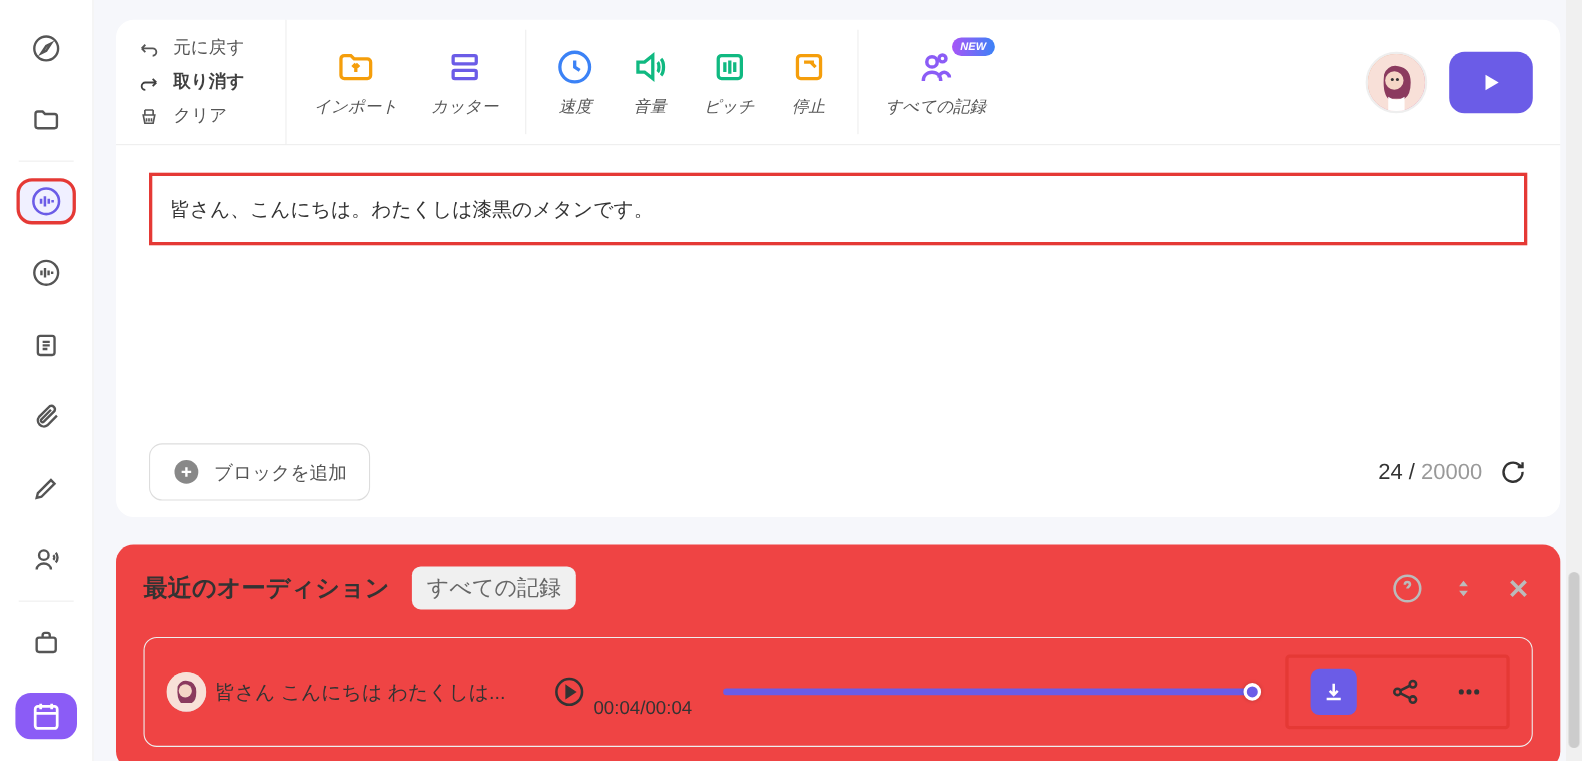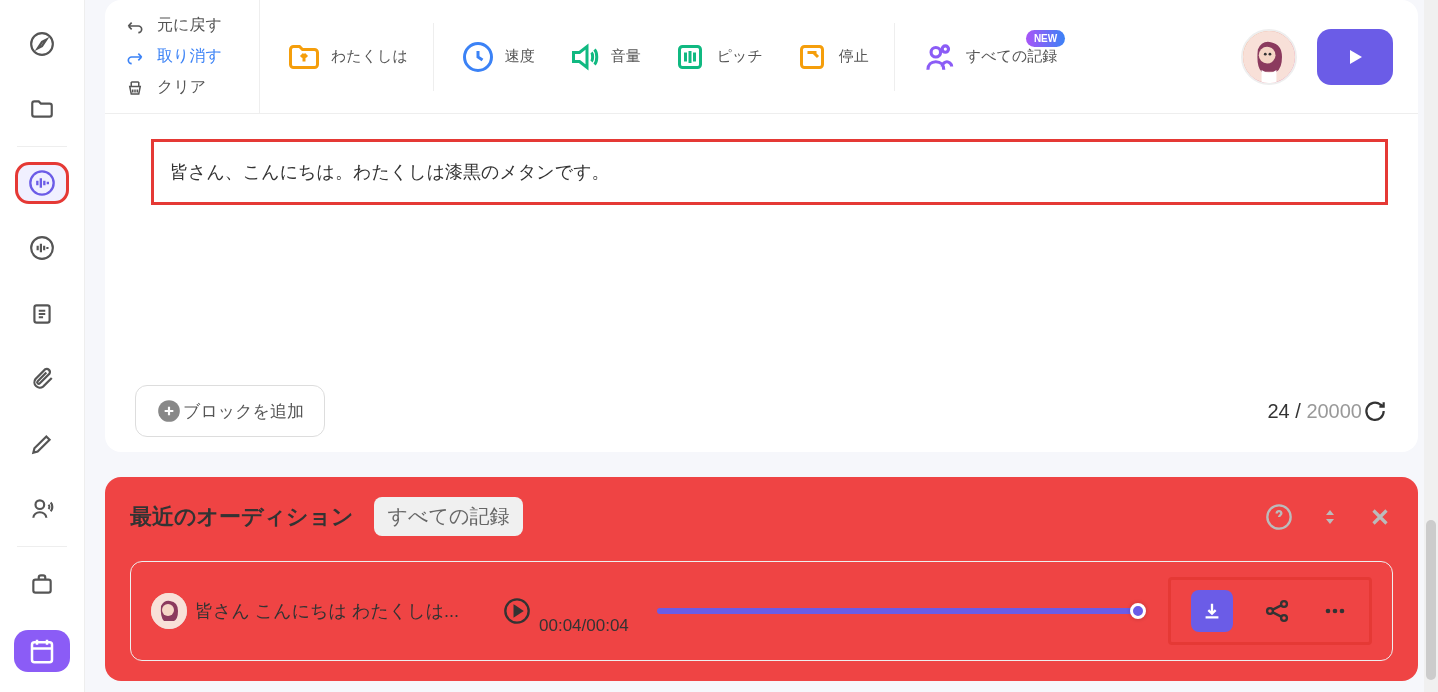--- a/index.html
+++ b/index.html
@@ -5,44 +5,44 @@
     * { box-sizing: border-box; margin: 0; padding: 0; font-family: -apple-system, BlinkMacSystemFont, "Segoe UI", sans-serif; }
     body { background: #fafafa; width: 1438px; height: 692px; overflow: hidden; display: flex; }
     
     .sidebar { width: 85px; background: #fff; border-right: 1px solid #eee; display: flex; flex-direction: column; align-items: center; padding-top: 25px; gap: 28px; position: relative; }
     .sidebar-item { width: 50px; height: 50px; display: flex; align-items: center; justify-content: center; border-radius: 12px; cursor: pointer; color: #555; }
     .sidebar-item.active { background: #f0f0ff; color: #6b5ce7; }
     .sidebar-item.highlighted { outline: 3px solid #e53935; outline-offset: -1px; }
     .sidebar-divider { width: 50px; height: 1px; background: #eee; margin: -10px 0; }
     .sidebar-bottom { margin-top: auto; margin-bottom: 20px; width: 56px; height: 56px; background: #8b5cf6; border-radius: 14px; display: flex; align-items: center; justify-content: center; color: #fff; }
     
-    .main { flex: 1; display: flex; flex-direction: column; padding: 0 20px 0 20px; background: #f6f7fb; overflow-y: auto; }
+    .main { flex: 1; display: flex; flex-direction: column; padding: 18px 20px 0 20px; background: #f6f7fb; overflow-y: auto; }
     
     .toolbar-card { background: #fff; border-radius: 16px; padding: 0 0 15px 0; }
     .toolbar { display: flex; align-items: center; border-bottom: 1px solid #eee; }
     .toolbar-left { width: 155px; padding: 15px 20px; border-right: 1px solid #eee; display: flex; flex-direction: column; gap: 10px; }
     .toolbar-left-item { display: flex; align-items: center; gap: 12px; color: #555; font-size: 16px; cursor: pointer; }
-    .toolbar-left-item.disabled { color: #3b82f6; }
+    .toolbar-left-item.disabled { color: #404040; font-weight: bold; }
     
     .toolbar-group { display: flex; gap: 30px; padding: 15px 25px; border-right: 1px solid #eee; }
-    .toolbar-btn { display: flex; flex-direction: row; align-items: center; gap: 8px; cursor: pointer; position: relative; }
+    .toolbar-btn { display: flex; flex-direction: column; align-items: center; gap: 8px; cursor: pointer; position: relative; font-style: italic; }
     .toolbar-btn-icon { width: 38px; height: 38px; display: flex; align-items: center; justify-content: center; }
     .toolbar-btn-label { font-size: 15px; color: #555; white-space: nowrap; }
     
     .toolbar-right { display: flex; gap: 20px; padding: 15px 25px; align-items: center; margin-left: auto; }
     .avatar { width: 56px; height: 56px; border-radius: 50%; background: linear-gradient(135deg, #f5c6a0, #e8a0c6); border: 2px solid #eee; display:flex; align-items:center; justify-content:center; overflow:hidden;}
     .play-main { width: 76px; height: 56px; background: #6b5ce7; border-radius: 14px; display: flex; align-items: center; justify-content: center; cursor: pointer; }
     .new-badge { position: absolute; top: -8px; right: -8px; background: linear-gradient(90deg, #a855f7, #3b82f6); color: #fff; font-size: 10px; font-weight: bold; padding: 3px 8px; border-radius: 10px; }
     
     .text-area { padding: 25px 30px 0 30px; }
-    .text-block { border: 3px solid #e53935; padding: 18px 16px; font-size: 18px; color: #333; min-height: 60px; margin-left: 16px; }
+    .text-block { border: 3px solid #e53935; padding: 18px 16px; font-size: 18px; color: #333; min-height: 60px; }
     
     .editor-footer { display: flex; align-items: center; justify-content: space-between; padding: 180px 30px 0 30px; }
-    .add-block-btn { display: flex; align-items: center; gap: 1px; background: #fff; border: 1px solid #ddd; border-radius: 12px; padding: 12px 20px; font-size: 17px; color: #555; cursor: pointer; }
-    .counter { display: flex; align-items: center; font-size: 20px; color: #333; text-align: center; }
+    .add-block-btn { display: flex; align-items: center; gap: 12px; background: #fff; border: 1px solid #ddd; border-radius: 12px; padding: 12px 20px; font-size: 17px; color: #555; cursor: pointer; }
+    .counter { display: flex; align-items: center; gap: 15px; font-size: 20px; color: #333; text-align: center; }
     .counter-max { color: #999; }
     
     .recent-card { background: #ef4444; border-radius: 16px; margin-top: 25px; padding: 20px 25px; }
     .recent-header { display: flex; align-items: center; gap: 20px; }
     .recent-title { font-size: 22px; font-weight: bold; color: #333; }
     .recent-tag { background: #f0f0f0; padding: 6px 14px; border-radius: 8px; font-size: 20px; color: #666; }
     .recent-header-icons { margin-left: auto; display: flex; gap: 25px; align-items: center; color: #bbb; }
     
     .recent-item { display: flex; align-items: center; gap: 8px; margin-top: 25px; padding: 15px 20px; border: 1px solid #eee; border-radius: 12px; }
     .recent-avatar { width: 36px; height: 36px; border-radius: 50%; background: linear-gradient(135deg, #f5c6a0, #d8a0c6); }
@@ -150,21 +150,30 @@
       </div>
 
       <div class="toolbar-group">
         <div class="toolbar-btn">
           <div class="toolbar-btn-icon">
             <svg width="36" height="36" viewBox="0 0 24 24" fill="none" stroke="#f59e0b" stroke-width="2">
                 <path d="M3 7a2 2 0 012-2h4l2 2h8a2 2 0 012 2v8a2 2 0 01-2 2H5a2 2 0 01-2-2V7z"></path>
                 <path d="M12 10v5M12 10l-2 2M12 10l2 2"></path>
               </svg>
           </div>
-          <span class="toolbar-btn-label">わたくしは</span>
+          <span class="toolbar-btn-label">インポート</span>
+        </div>
+        <div class="toolbar-btn">
+          <div class="toolbar-btn-icon">
+            <svg width="36" height="36" viewBox="0 0 24 24" fill="none" stroke="#6b5ce7" stroke-width="2">
+                <rect x="5" y="5" width="14" height="5" rx="1"></rect>
+                <rect x="5" y="14" width="14" height="5" rx="1"></rect>
+              </svg>
+          </div>
+          <span class="toolbar-btn-label">カッター</span>
         </div>
       </div>
 
       <div class="toolbar-group">
         <div class="toolbar-btn">
           <div class="toolbar-btn-icon">
             <svg width="36" height="36" viewBox="0 0 24 24" fill="none" stroke="#3b82f6" stroke-width="2">
                 <circle cx="12" cy="12" r="9"></circle>
                 <path d="M12 8v4l3 2"></path>
               </svg>

